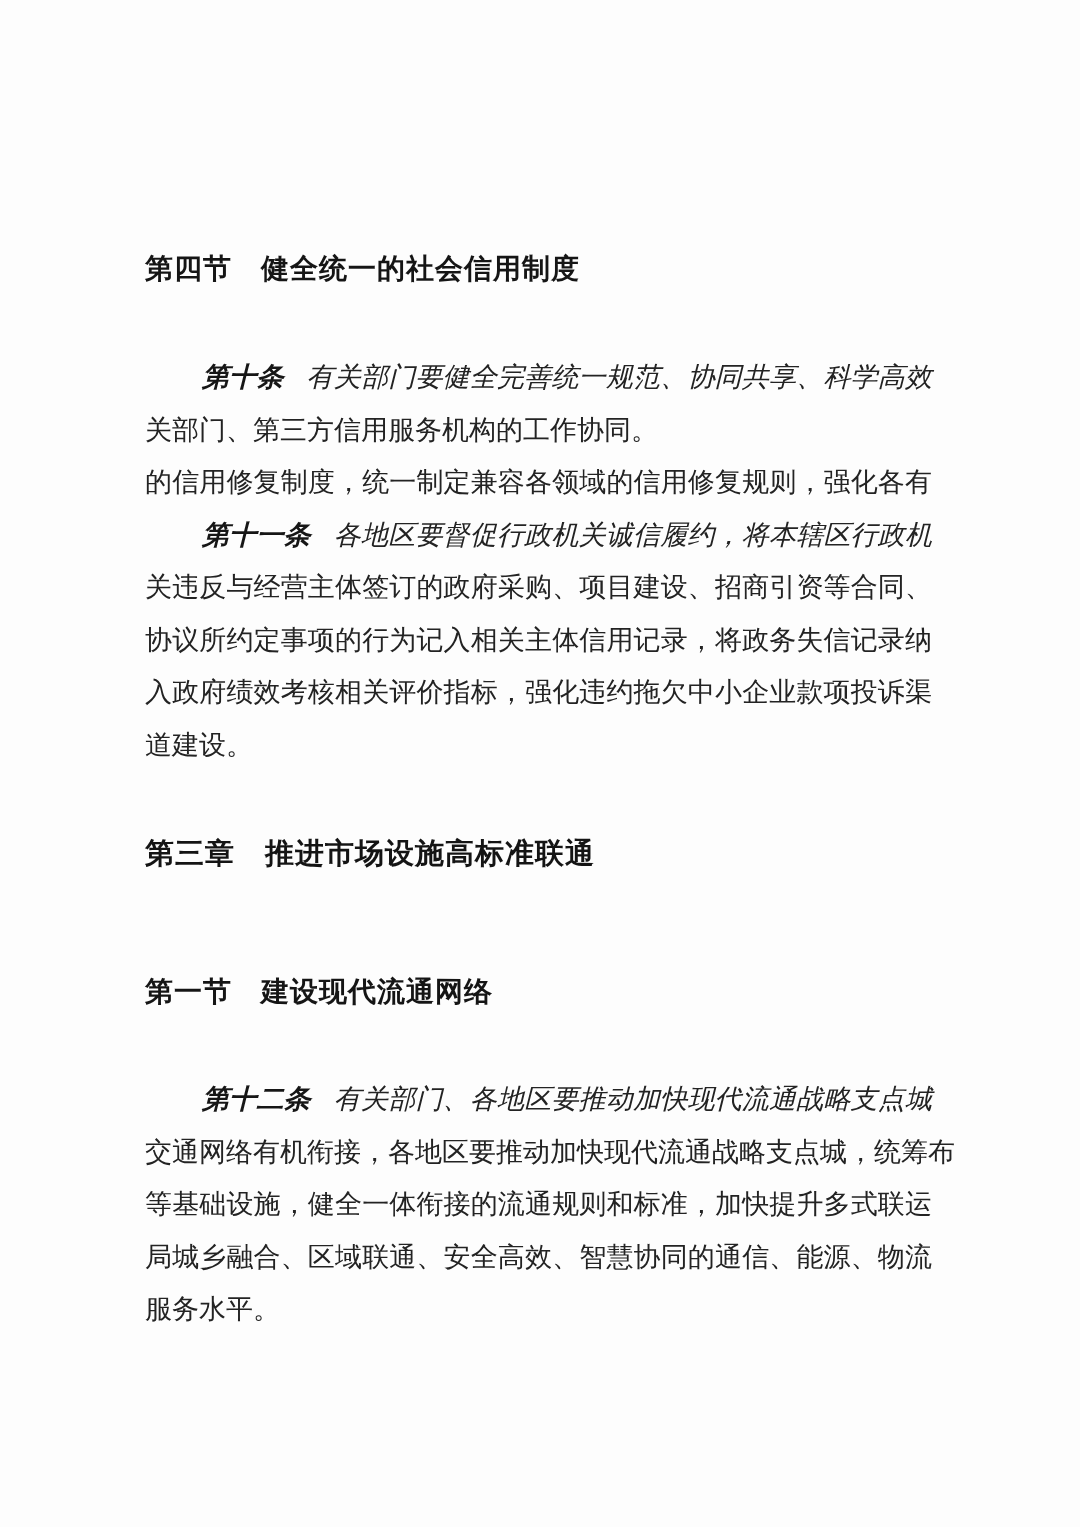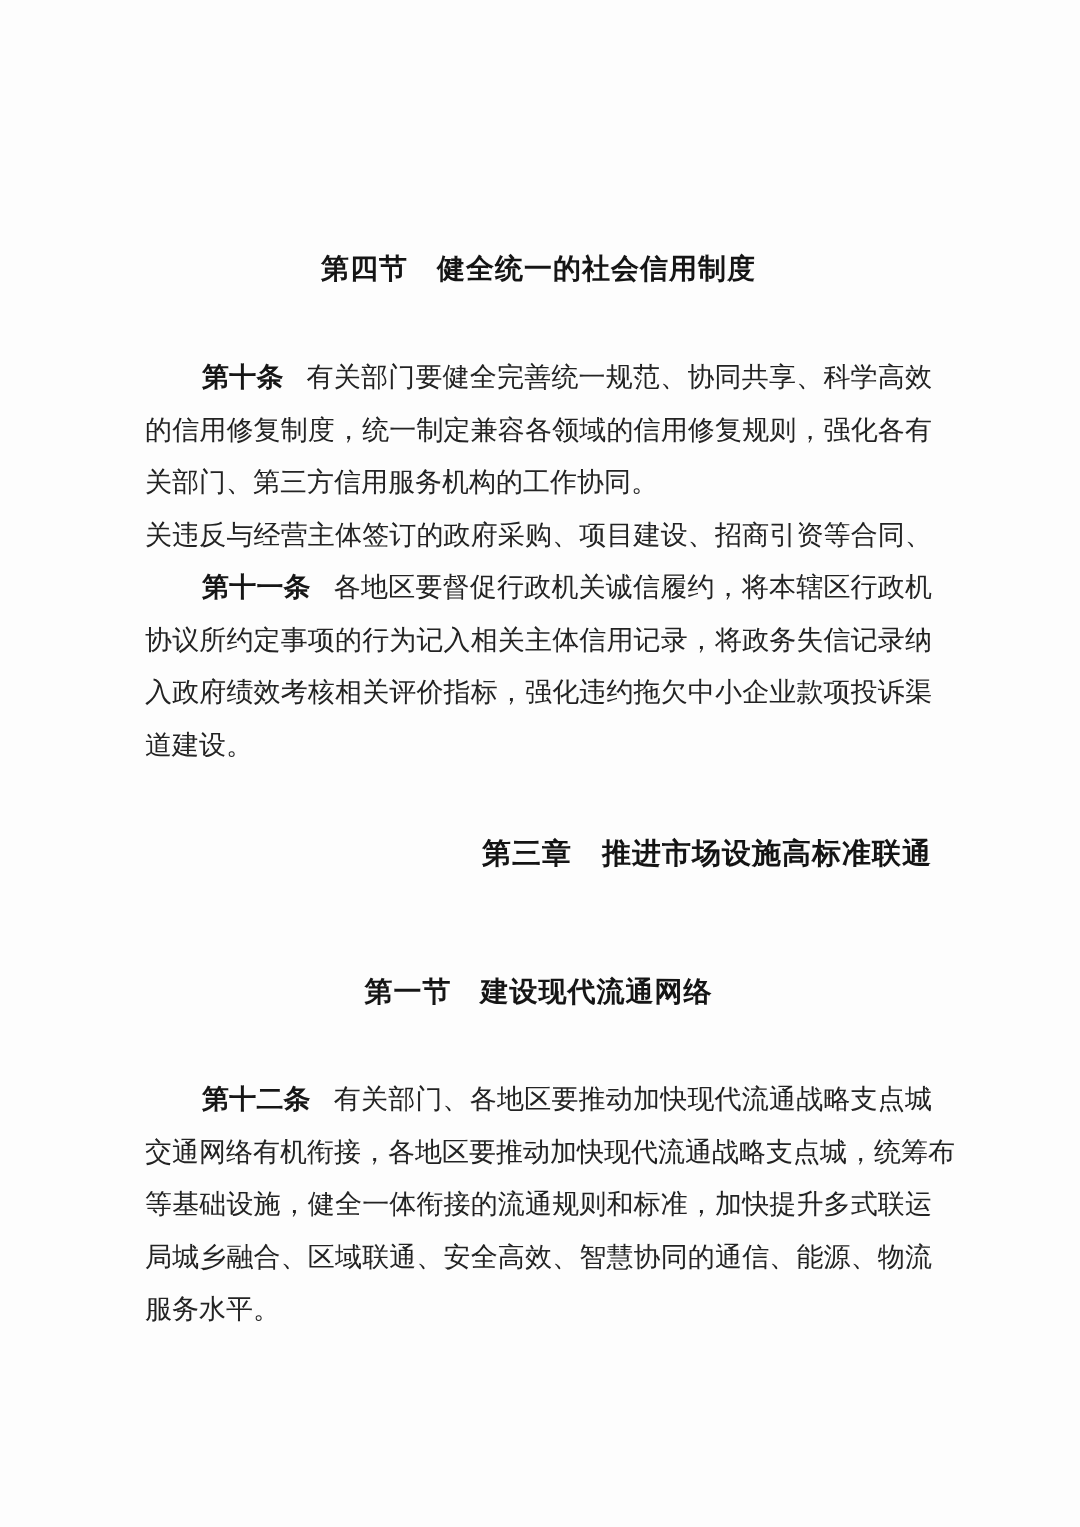--- a/index.html
+++ b/index.html
@@ -20,33 +20,33 @@
     height: 1527px;
     box-sizing: border-box;
     padding: 0 148px 0 145px; 
   }
   
   .h-section {
     font-family: "Liberation Sans", "DejaVu Sans", sans-serif;
     font-weight: bold;
     font-size: 28px;
     line-height: 42px;
-    text-align: center;
+    text-align: left;
     color: #151515;
     letter-spacing: 1px;
   }
   .h-section4 { margin-top: 248px; }
   .h-section1 { margin-top: 96px; }
   
   .h-chapter {
     font-family: "Liberation Serif", "DejaVu Serif", serif;
     font-weight: bold;
     font-size: 29px;
     line-height: 44px;
-    text-align: right;
+    text-align: left;
     color: #141414;
     letter-spacing: 1px;
     margin-top: 60px;
   }
   
   .para {
     margin: 0;
     font-size: 27px;
     line-height: 52.5px;
     color: #232323;
@@ -55,20 +55,21 @@
   .para.a11 { margin-top: 0; }
   .para.a12 { margin-top: 60px; }
   .line {
     display: block;
     text-align: justify;
     text-align-last: justify;
     white-space: nowrap;
   }
   .line.first {
     text-indent: 57px; 
+    font-style: italic;
   }
   .line.end {
     text-align: left;
     text-align-last: left;
   }
   .lead {
     font-family: "Liberation Sans", "DejaVu Sans", sans-serif;
     font-weight: bold;
     color: #161616;
     margin-right: 23px; 
@@ -76,27 +77,27 @@
 </style>
 </head>
 <body style="background: rgb(253, 253, 253);">
 
 <div class="page">
 
   <div class="h-section h-section4">第四节　健全统一的社会信用制度</div>
 
   <p class="para a10">
     <span class="line first"><b class="lead">第十条</b><span>有关部门要健全完善统一规范、协同共享、科学高效</span></span>
+    <span class="line end">关部门、第三方信用服务机构的工作协同。</span>
     <span class="line">的信用修复制度，统一制定兼容各领域的信用修复规则，强化各有</span>
-    <span class="line end">关部门、第三方信用服务机构的工作协同。</span>
   </p>
 
   <p class="para a11">
+    <span class="line first"><b class="lead">第十一条</b><span>各地区要督促行政机关诚信履约，将本辖区行政机</span></span>
     <span class="line">关违反与经营主体签订的政府采购、项目建设、招商引资等合同、</span>
-    <span class="line first"><b class="lead">第十一条</b><span>各地区要督促行政机关诚信履约，将本辖区行政机</span></span>
     <span class="line">协议所约定事项的行为记入相关主体信用记录，将政务失信记录纳</span>
     <span class="line">入政府绩效考核相关评价指标，强化违约拖欠中小企业款项投诉渠</span>
     <span class="line end">道建设。</span>
   </p>
 
   <div class="h-chapter">第三章　推进市场设施高标准联通</div>
 
   <div class="h-section h-section1">第一节　建设现代流通网络</div>
 
   <p class="para a12">

